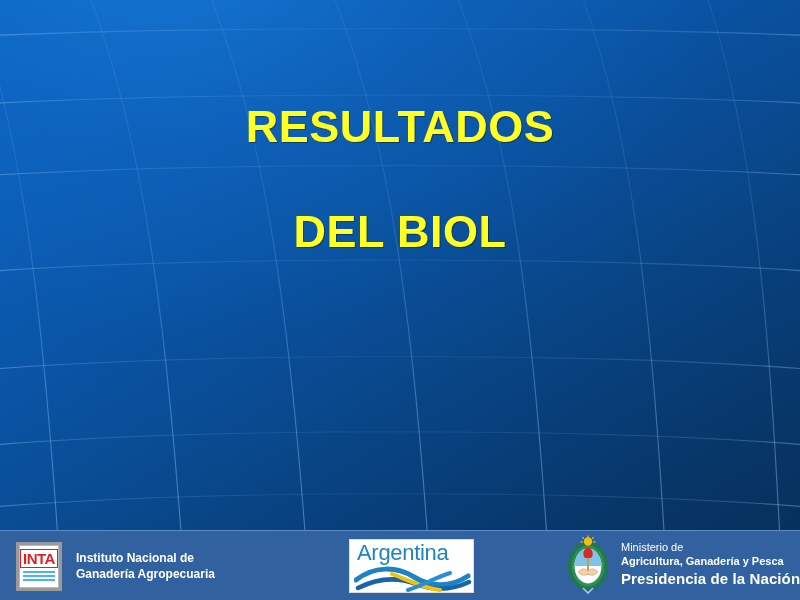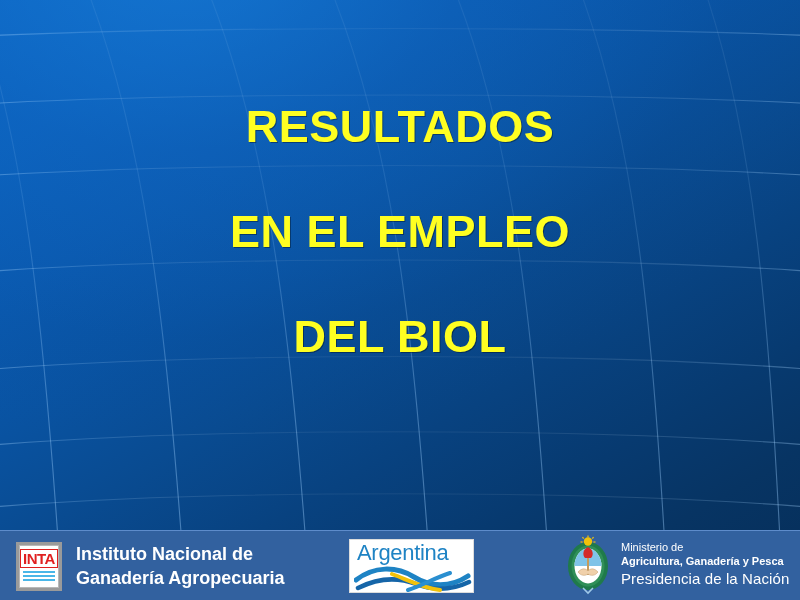--- a/index.html
+++ b/index.html
@@ -129,21 +129,21 @@
   }
   .inta-stripes div {
     height: 2px;
     background: #49b6e8;
     margin-bottom: 2px;
   }
   .inta-text {
     margin-left: 14px;
     color: #ffffff;
     font-weight: bold;
-    font-size: 18px;
+    font-size: 12px;
     line-height: 1.35;
     white-space: nowrap;
   }
 
   
   .arg-logo {
     position: absolute;
     left: 349px;
     top: 8px;
     width: 125px;
@@ -176,21 +176,21 @@
   .coat { flex: 0 0 auto; }
   .min-text {
     margin-left: 10px;
     color: #ffffff;
     line-height: 1.25;
   }
   .min-l1 { font-size: 11px; font-weight: normal; white-space: nowrap; }
   .min-l2 { font-size: 11px; font-weight: bold; white-space: nowrap; }
   .min-l3 {
     font-size: 15px;
-    font-weight: normal;
+    font-weight: bold;
     white-space: nowrap;
     letter-spacing: 0.1px;
     margin-top: 1px;
   }
 </style>
 </head>
 <body>
 
 <div id="slide">
 
@@ -230,21 +230,20 @@
       <path d="M -20 176 C 200 162, 600 162, 820 176"></path>
       <path d="M -20 272 C 200 256, 600 256, 820 272"></path>
       <path d="M -20 370 C 200 352, 600 352, 820 370"></path>
       <path d="M -20 446 C 200 427, 600 427, 820 446"></path>
       <path d="M -20 508 C 200 489, 600 489, 820 508"></path>
     </g>
   </svg>
 
   <div class="title-block">
     <div class="title-line">RESULTADOS</div>
-    <div class="title-line">EN EL EMPLEO</div>
     <div class="title-line">DEL BIOL</div>
   </div>
 
   <div class="footer">
 
     <div class="inta-block">
       <div class="inta-logo">
         <div class="inta-inner">
           <div class="inta-word">INTA</div>
           <div class="inta-stripes">

